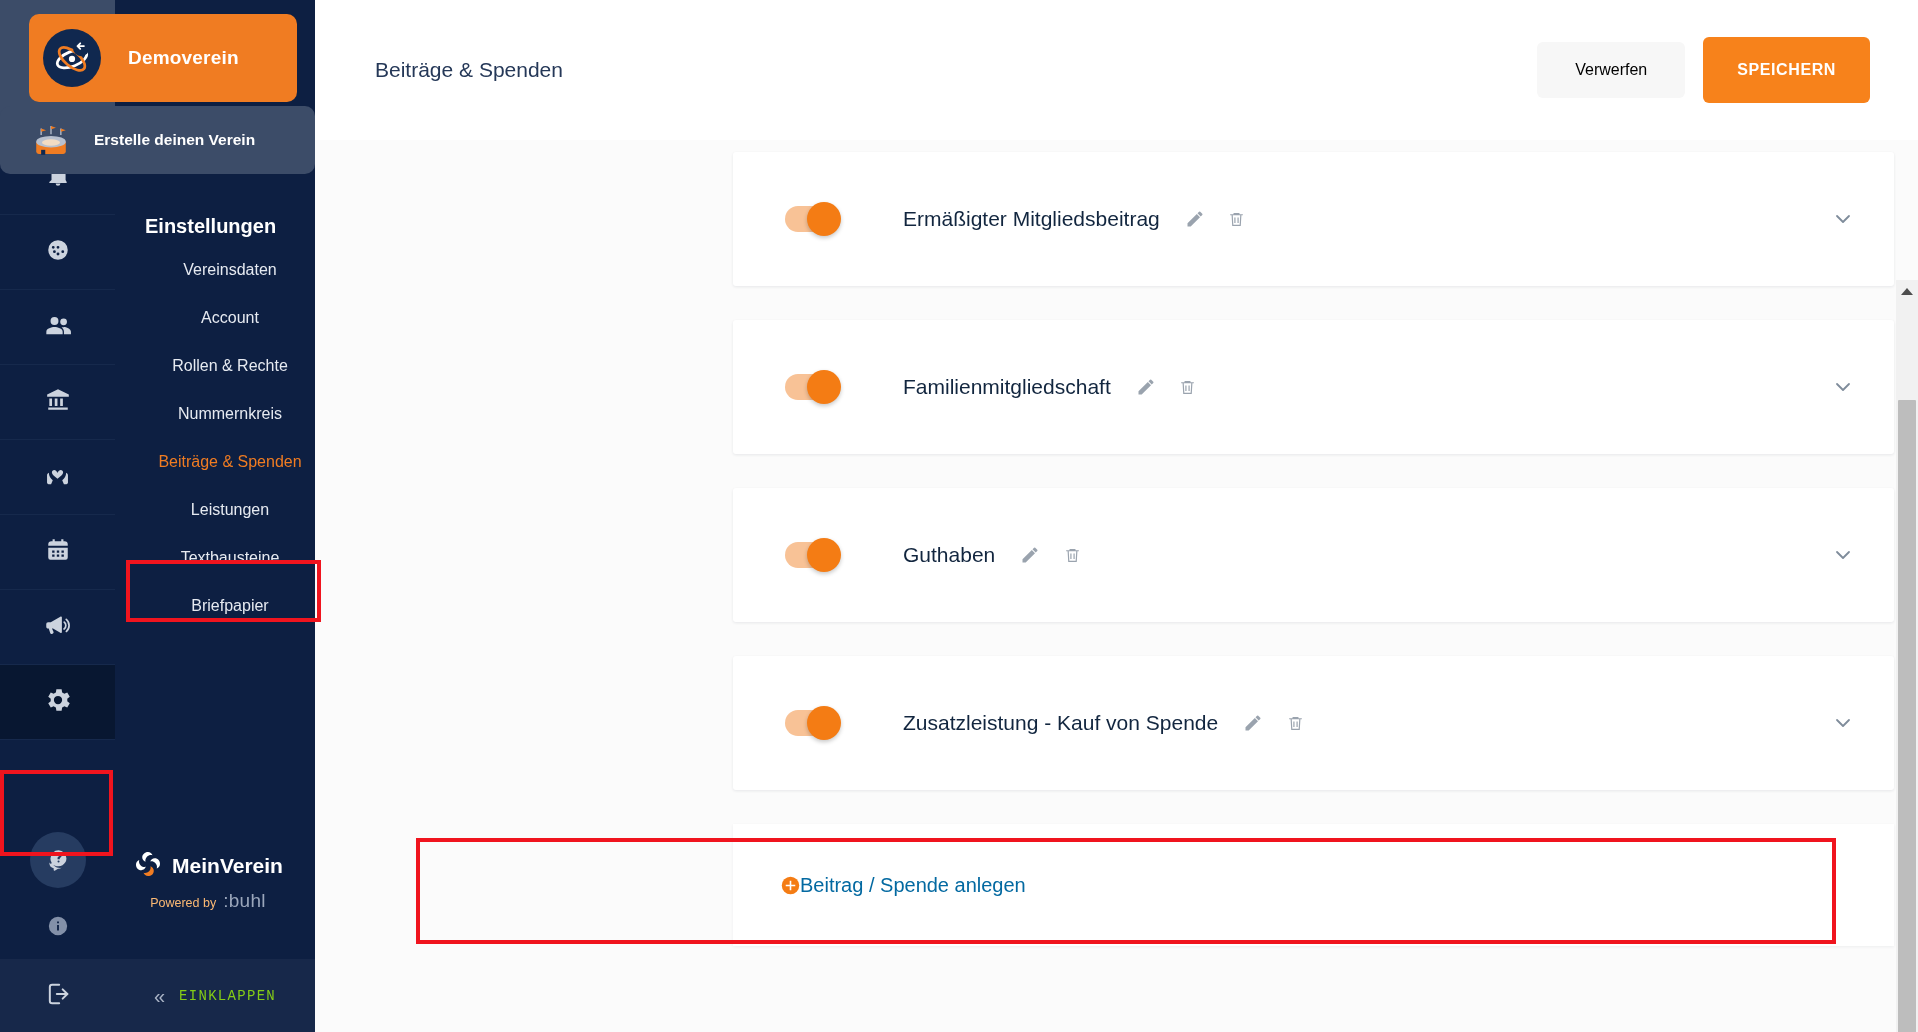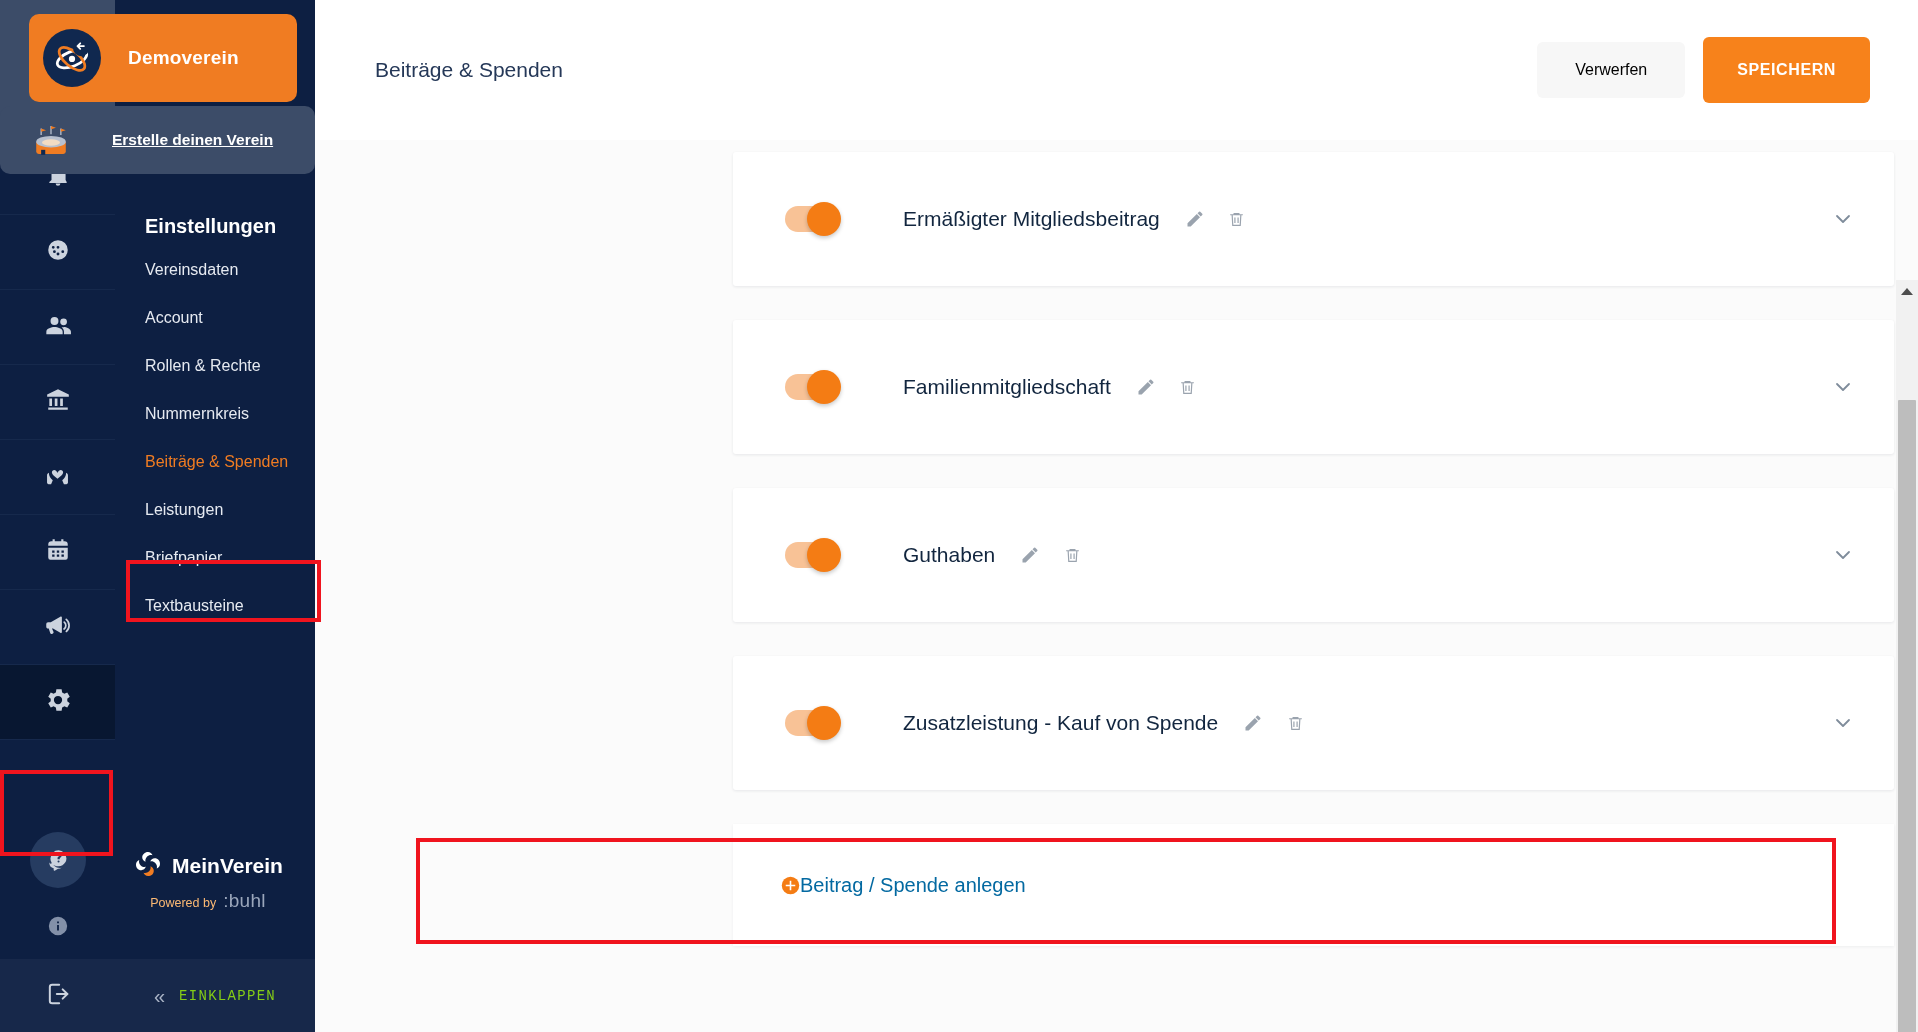--- a/index.html
+++ b/index.html
@@ -83,31 +83,32 @@
   }
   .create-row { height: 70px; display: flex; align-items: center; }
   .create-pill {
     margin-left: -115px;
     width: 382px; height: 68px;
     background: #3c4c68;
     border-radius: 10px;
     display: flex; align-items: center; padding-left: 22px;
   }
   .create-ico { width: 58px; flex: 0 0 58px; display: flex; align-items: center; justify-content: center; }
-  .create-label { color: #fff; font-size: 15.5px; font-weight: bold; margin-left: 32px; text-decoration: underline; }
+  .create-label { color: #fff; font-size: 15.5px; font-weight: bold; margin-left: 14px; }
 
   .nav { margin-top: 32px; }
   .nav-title {
     color: #fff; font-size: 20px; font-weight: bold;
     padding: 8px 0 8px 30px;
   }
   .nav-item {
     color: #e6eaf1; font-size: 16px;
     padding: 15px 0 15px 30px;
     position: relative;
+    text-align: center;
   }
   .nav-item.selected { color: #f07c22; }
 
   .side-logo {
     position: absolute; left: 0; right: 14px; bottom: 120px;
     text-align: center;
   }
   .mv-row { display: flex; align-items: center; justify-content: center; gap: 9px; }
   .mv-text { color: #ffffff; font-size: 21px; font-weight: bold; }
   .powered { margin-top: 7px; display:flex; align-items:baseline; justify-content:center; gap:7px; }
@@ -344,22 +345,22 @@
     </div>
 
     <div class="nav">
       <div class="nav-title">Einstellungen</div>
       <div class="nav-item">Vereinsdaten</div>
       <div class="nav-item">Account</div>
       <div class="nav-item">Rollen &amp; Rechte</div>
       <div class="nav-item">Nummernkreis</div>
       <div class="nav-item selected">Beiträge &amp; Spenden</div>
       <div class="nav-item">Leistungen</div>
+      <div class="nav-item">Textbausteine</div>
       <div class="nav-item">Briefpapier</div>
-      <div class="nav-item">Textbausteine</div>
     </div>
 
     <div class="side-logo">
       <div class="mv-row">
         <span>
           <svg width="30" height="30" viewBox="0 0 40 40">
             <path d="M20 4c3 0 5 1.8 6 4.3-2.6-.8-5.4 0-7.4 2-1.8 1.9-2.5 4.4-1.9 6.8-2.6-1-4.4-3.1-4.4-6C12.3 7.5 15.7 4 20 4z" fill="#ffffff"></path>
             <path d="M36 20c0 3-1.8 5-4.3 6 .8-2.6 0-5.4-2-7.4-1.9-1.8-4.4-2.5-6.8-1.9 1-2.6 3.1-4.4 6-4.4 4.6 0 7.1 3.4 7.1 7.7z" fill="#ffffff"></path>
             <path d="M4 20.5c0-3 1.8-5 4.3-6-.8 2.6 0 5.4 2 7.4 1.9 1.8 4.4 2.5 6.8 1.9-1 2.6-3.1 4.4-6 4.4C6.5 28.2 4 24.8 4 20.5z" fill="#ffffff"></path>
             <path d="M20 36c-3 0-5-1.8-6-4.3 2.6.8 5.4 0 7.4-2 1.8-1.9 2.5-4.4 1.9-6.8 2.6 1 4.4 3.1 4.4 6 0 4.6-3.4 7.1-7.7 7.1z" fill="#f07c22"></path>

